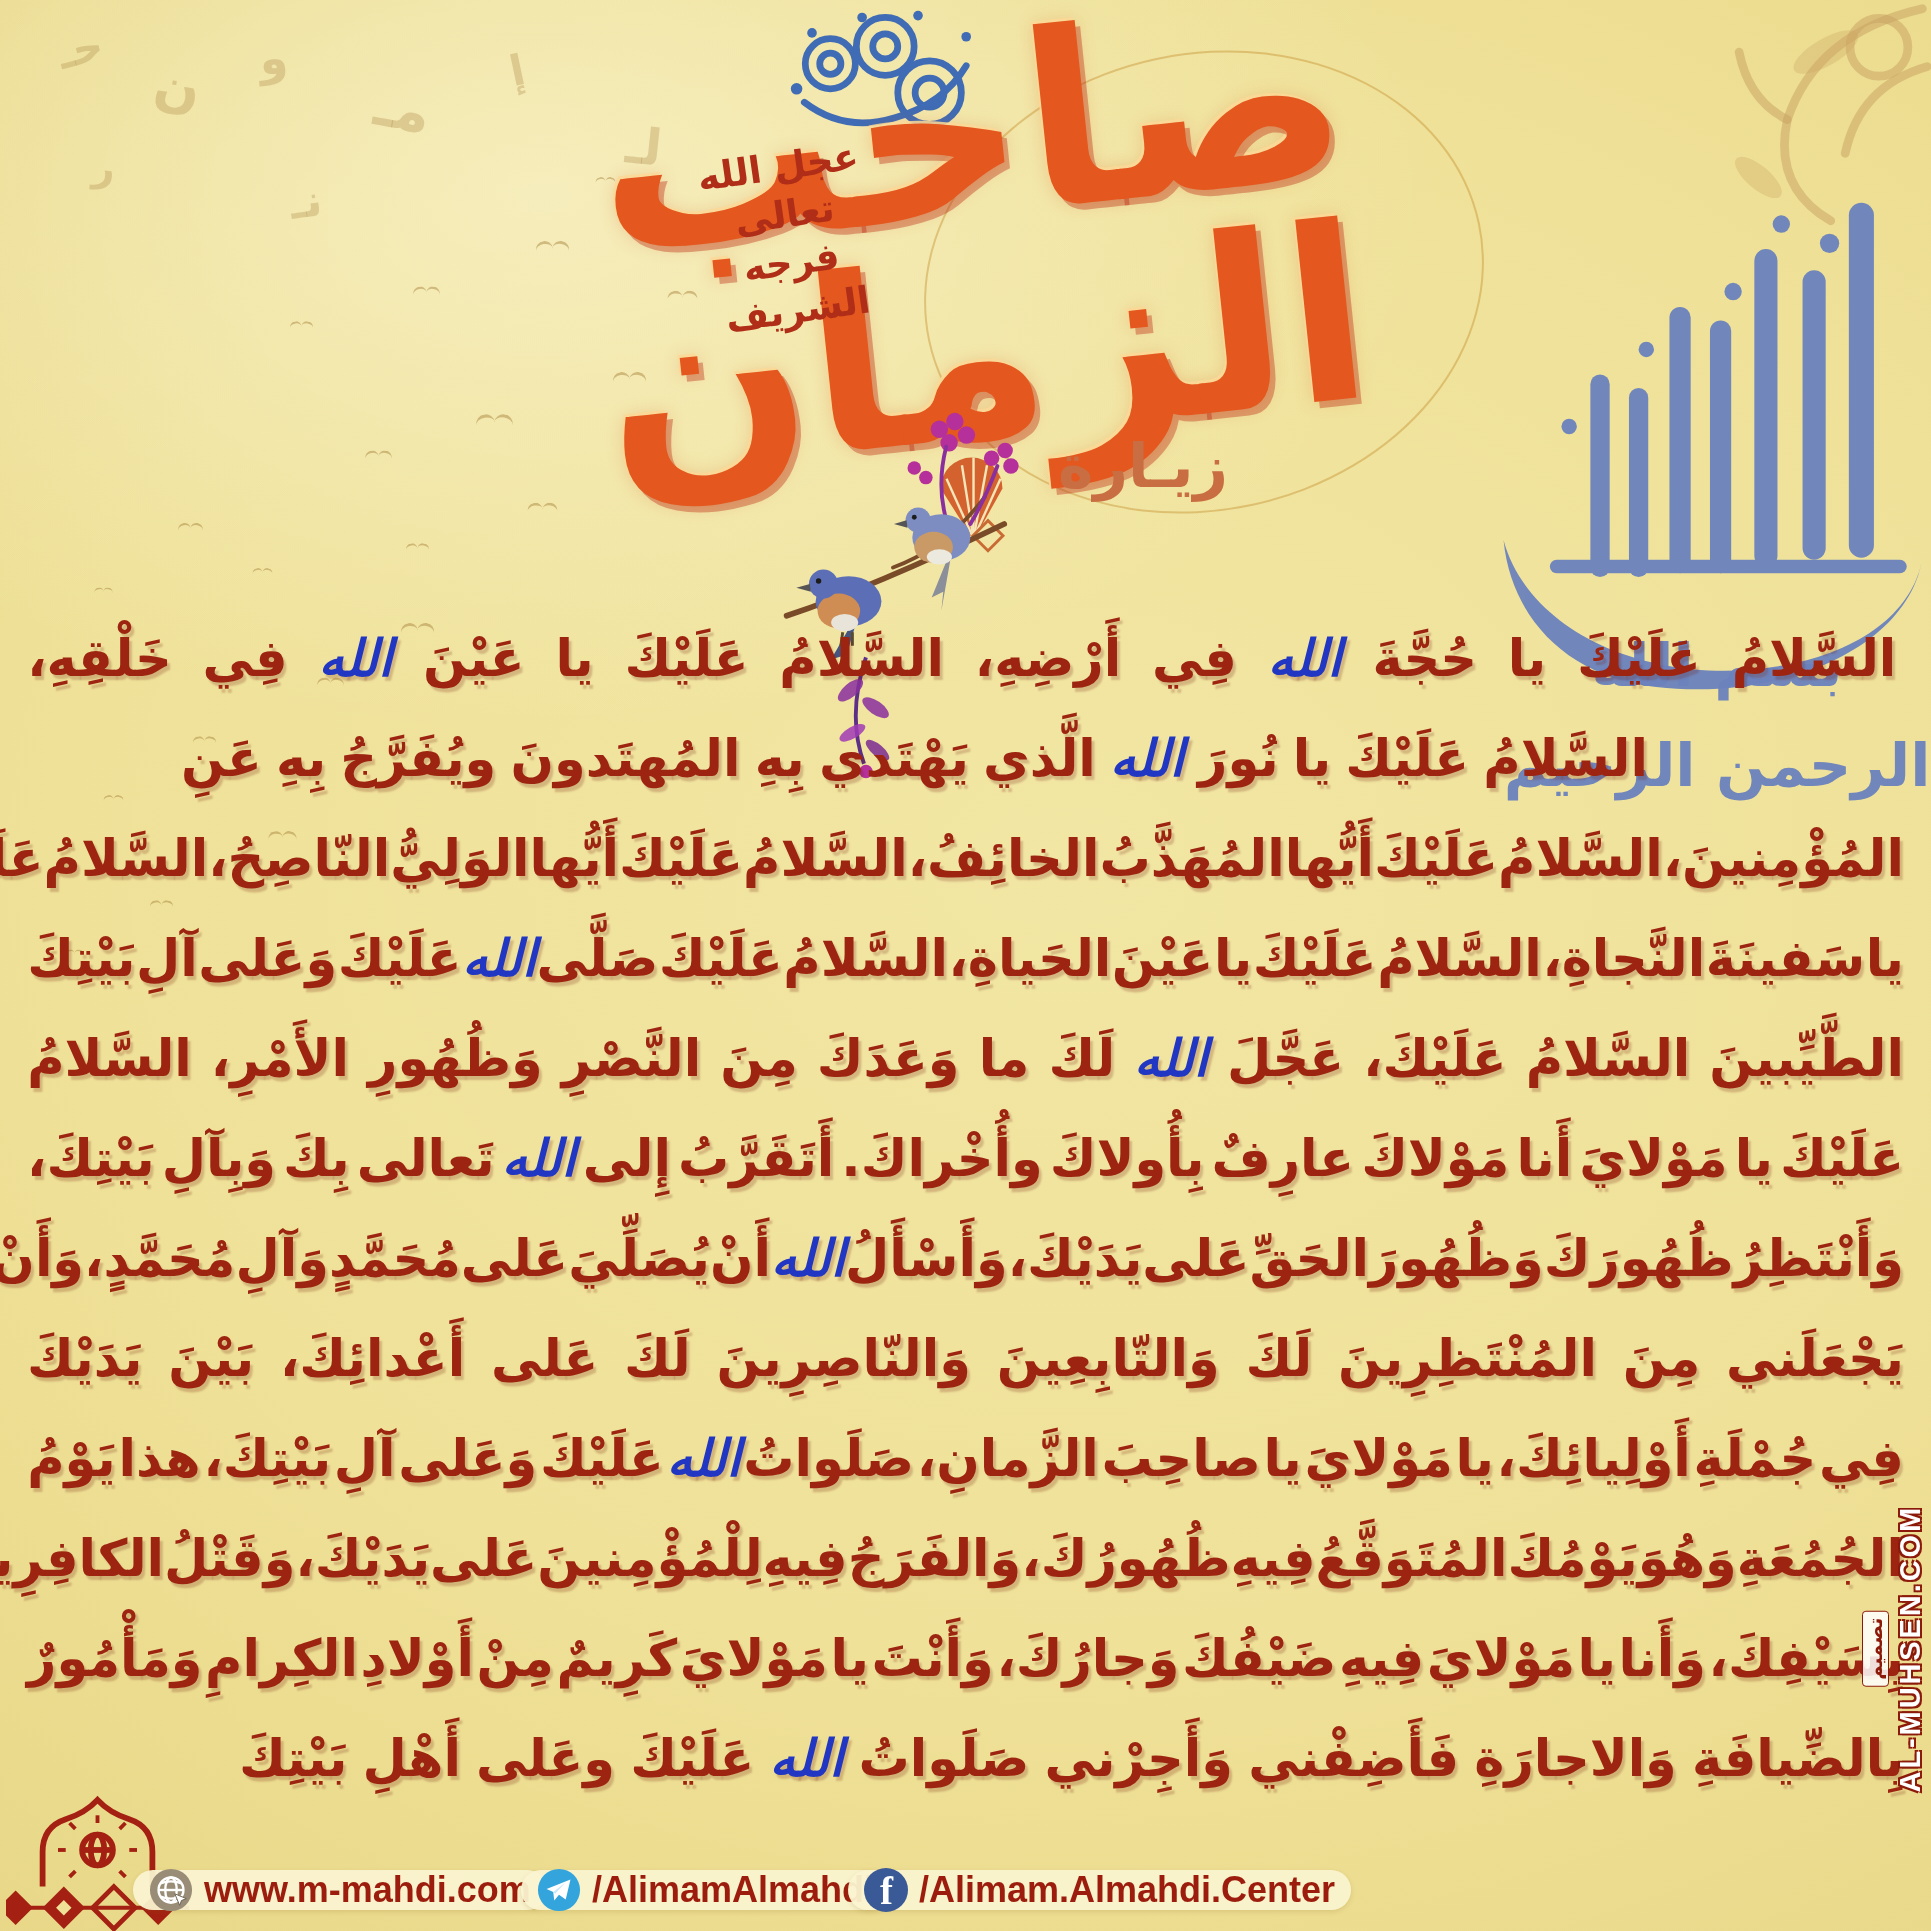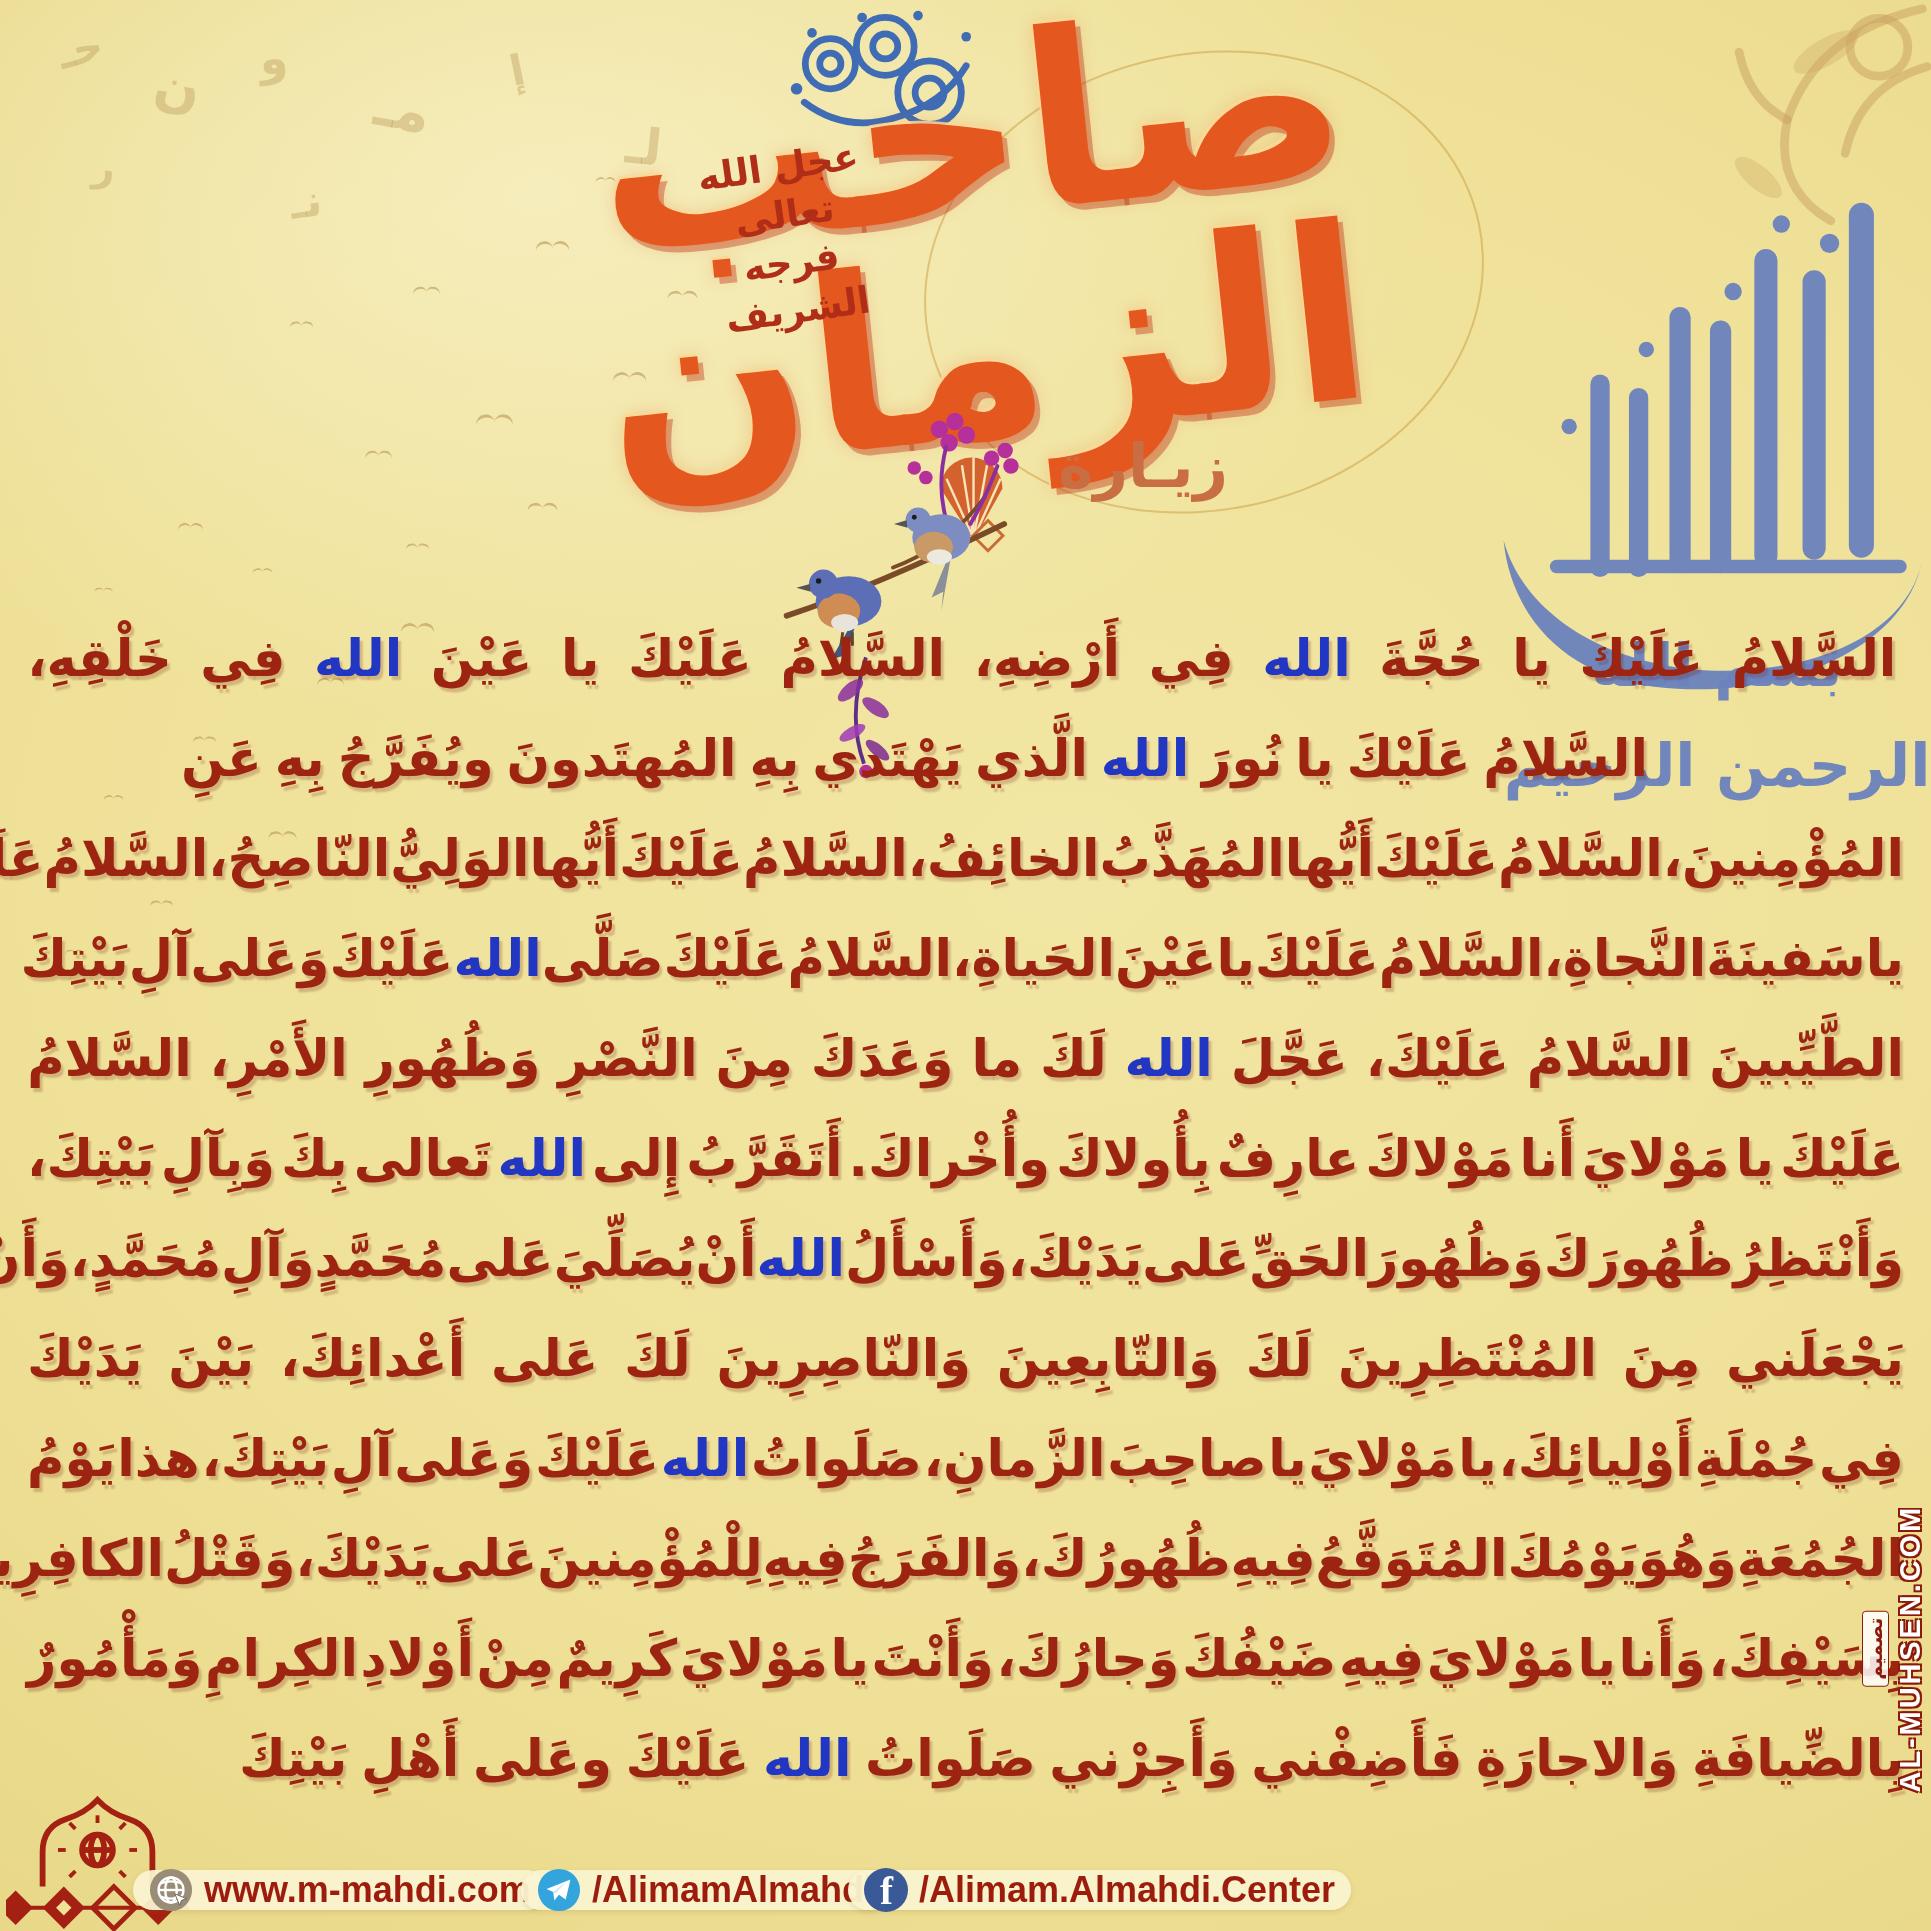--- a/index.html
+++ b/index.html
@@ -36,21 +36,21 @@
   
   .bismillah{position:absolute;left:1492px;top:185px;width:434px;height:623px;z-index:1;color:#6b82bd;}
   .bismillah-text{position:absolute;left:8px;bottom:-7.7px;width:100%;font-size:59px;line-height:100px;
     font-weight:bold;text-align:center;direction:rtl;opacity:.95;}
   
   .prayer{position:absolute;left:27px;top:608px;width:1877px;z-index:5;}
   .prayer-line{display:flex;justify-content:space-between;align-items:center;direction:rtl;
     height:100px;font-size:51px;font-weight:bold;color:#9c2410;white-space:nowrap;
     text-shadow:2.9px 3.9px 1.9px rgba(110,25,8,.22);}
   .prayer-line span{display:inline-block;}
-  .prayer-line .allah{color:#2136c2;}
+  .prayer-line .allah{color:#2136c2;font-style:italic;}
   .line-1{padding-right:7.7px;}
   .line-2{padding-right:256px;padding-left:154px;}
   .line-12{padding-left:212px;}
   
   .watermark{position:absolute;right:3.9px;top:1470px;height:357px;display:flex;align-items:center;gap:4.8px;z-index:6;}
   .wm-site{writing-mode:vertical-rl;transform:rotate(180deg);font-weight:bold;font-size:29px;
     letter-spacing:2.9px;color:#fff;font-family:"Liberation Sans",sans-serif;
     text-shadow:-1.9px -1.9px 0 #8c1a0a,1.9px -1.9px 0 #8c1a0a,-1.9px 1.9px 0 #8c1a0a,1.9px 1.9px 0 #8c1a0a;}
   .wm-design{writing-mode:vertical-rl;transform:rotate(180deg);font-size:19.3px;font-weight:bold;
     color:#8c1a0a;background:rgba(255,255,255,.85);border:1.9px solid #8c1a0a;border-radius:3.9px;padding:5.8px 1px;}

